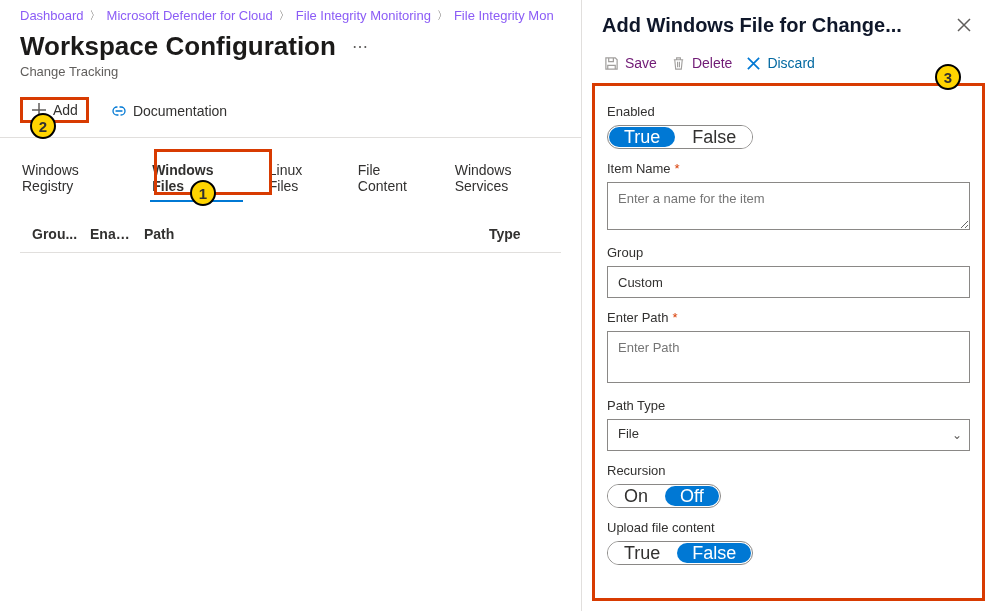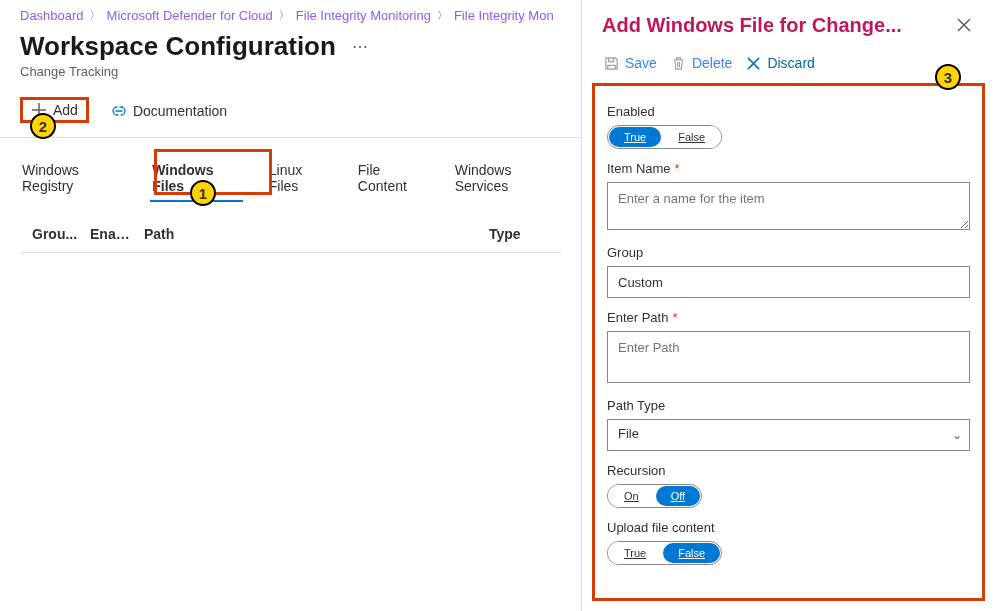--- a/index.html
+++ b/index.html
@@ -131,21 +131,21 @@
     }
     .side-header {
       display: flex;
       justify-content: space-between;
       align-items: flex-start;
       padding: 14px 20px 6px 20px;
     }
     .side-title {
       font-size: 20px;
       font-weight: 600;
-      color: #be185d;
+      color: #0f172a;
       white-space: nowrap;
       overflow: hidden;
       text-overflow: ellipsis;
       max-width: 340px;
     }
     .close-x {
       font-size: 18px;
       cursor: pointer;
       color: #605e5c;
       padding: 2px 4px;
@@ -157,21 +157,21 @@
       padding: 10px 22px 12px 22px;
       align-items: center;
     }
     .side-tool {
       display: flex;
       align-items: center;
       gap: 6px;
       font-size: 14px;
       cursor: pointer;
     }
-    .side-tool.disabled { color: #3b82f6; cursor: default; align-items: center;}
+    .side-tool.disabled { color: #701a75; cursor: default; align-items: center;}
     .side-tool.discard { color: #0369a1; }
     .side-tool.discard svg { color: #0078d4; }
 
     .form-body {
       border: 3px solid #d83b01;
       margin: 0 10px 10px 10px;
       padding: 6px 12px 12px 12px;
       flex: 1;
       overflow: auto;
       position: relative;
@@ -189,27 +189,26 @@
 
     .pill-toggle {
       display: inline-flex;
       border: 1px solid #8a8886;
       border-radius: 14px;
       overflow: hidden;
       height: 24px;
     }
     .pill-opt {
       padding: 2px 16px;
-      font-size: 11px;
+      font-size: 18px;
       display: flex;
       align-items: center;
       cursor: pointer;
       background: #fff;
       color: #323130;
-      text-decoration: underline;
     }
     .pill-opt.sel {
       background: #0078d4;
       color: #fff;
       border-radius: 12px;
       margin: 1px;
       padding: 1px 15px;
     }
 
     .text-input, .textarea-input, .select-input {

